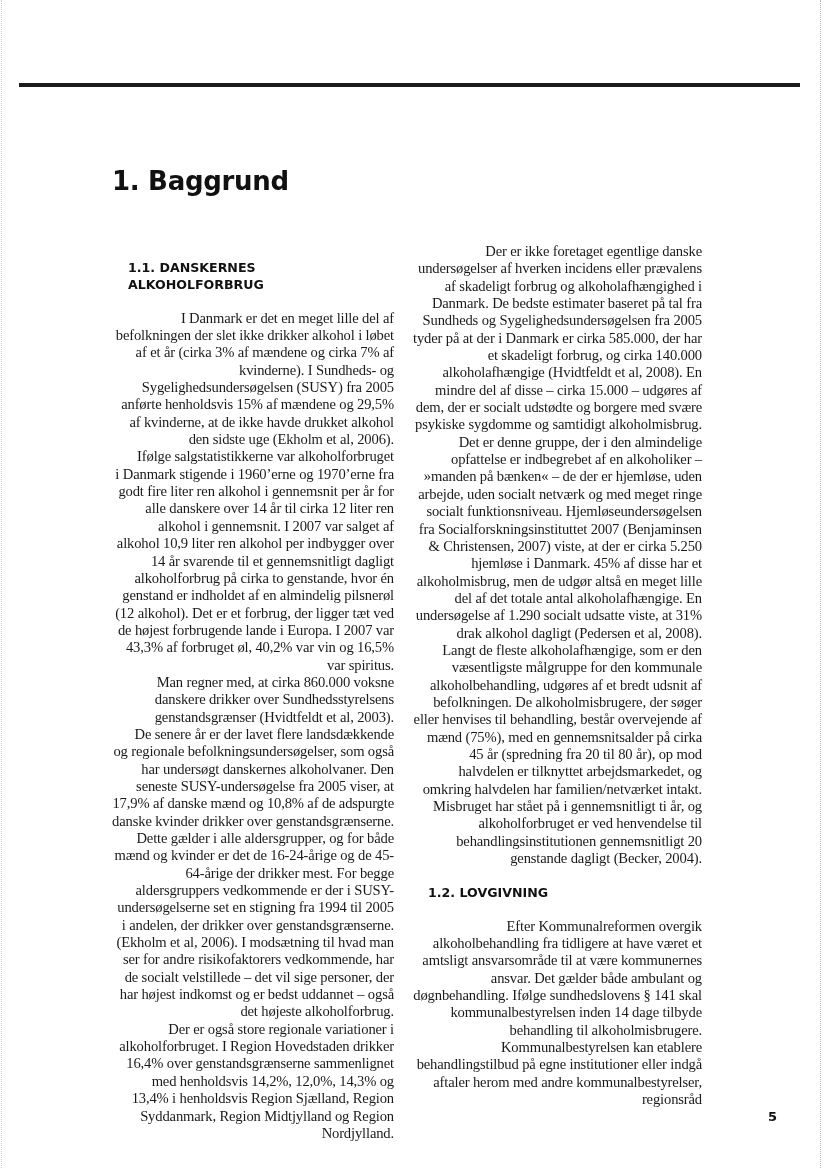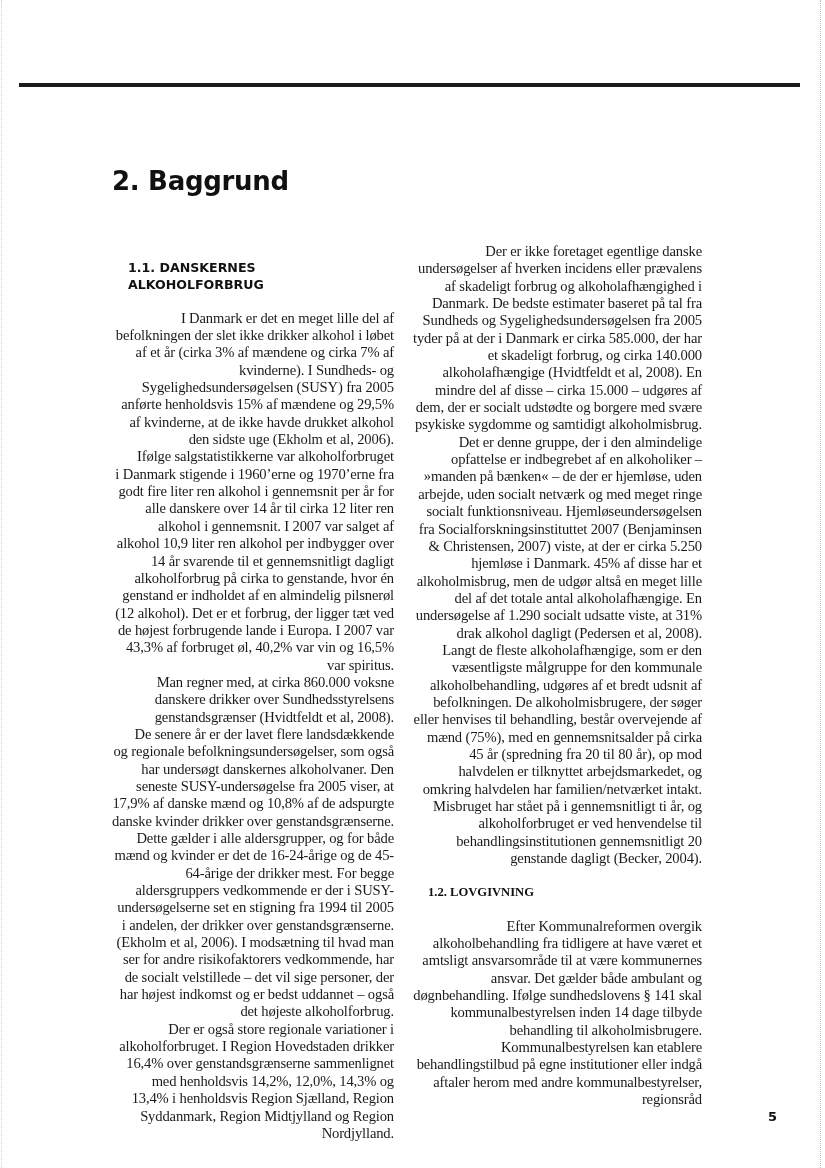--- a/index.html
+++ b/index.html
@@ -62,21 +62,21 @@
   .col-right { left: 412px; width: 290px; }
   .section-heading {
     margin: 16px;
     font-family: "DejaVu Sans", "Liberation Sans", sans-serif;
     font-weight: bold;
     font-size: 12.6px;
     line-height: 17.35px;
     letter-spacing: 0px;
     color: #111;
   }
-  .col-right .section-heading { margin-top: 17px; font-family: Liberation Serif, serif; }
+  .col-right .section-heading { margin-top: 17px; }
   p {
     margin: 0;
     text-align: right;
     hyphens: manual;
   }
   p.indent { text-indent: 20px; }
   .page-number {
     position: absolute;
     left: 768px;
     top: 1109px;
@@ -87,27 +87,27 @@
   }
 </style>
 </head>
 <body>
 
 <div class="edge-left"></div>
 <div class="edge-right"></div>
 
 <div class="top-rule"></div>
 
-<h1 class="chapter-title">2. Baggrund</h1>
+<h1 class="chapter-title">1. Baggrund</h1>
 
 <div class="column col-left">
   <h2 class="section-heading">1.1. DANSKERNES ALKOHOLFORBRUG</h2>
   <p>I Danmark er det en meget lille del af befolkningen der slet ikke drikker alkohol i løbet af et år (cirka 3% af mændene og cirka 7% af kvinderne). I Sundheds- og Sygelighedsundersøgelsen (SUSY) fra 2005 anførte henholdsvis 15% af mændene og 29,5% af kvinderne, at de ikke havde drukket alkohol den sidste uge (Ekholm et al, 2006).</p>
   <p class="indent">Ifølge salgstatistikkerne var alkoholforbruget i Danmark stigende i 1960’erne og 1970’erne fra godt fire liter ren alkohol i gennemsnit per år for alle danskere over 14 år til cirka 12 liter ren alkohol i gennemsnit. I 2007 var salget af alkohol 10,9 liter ren alkohol per indbygger over 14 år svarende til et gennemsnitligt dagligt alkoholforbrug på cirka to genstande, hvor én genstand er indholdet af en almindelig pilsnerøl (12 alkohol). Det er et forbrug, der ligger tæt ved de højest forbrugende lande i Europa. I 2007 var 43,3% af forbruget øl, 40,2% var vin og 16,5% var spiritus.</p>
-  <p class="indent">Man regner med, at cirka 860.000 voksne danskere drikker over Sundhedsstyrelsens genstandsgrænser (Hvidtfeldt et al, 2008).</p>
+  <p class="indent">Man regner med, at cirka 860.000 voksne danskere drikker over Sundhedsstyrelsens genstandsgrænser (Hvidtfeldt et al, 2003).</p>
   <p class="indent">De senere år er der lavet flere landsdækkende og regionale befolkningsundersøgelser, som også har undersøgt danskernes alkoholvaner. Den seneste SUSY-undersøgelse fra 2005 viser, at 17,9% af danske mænd og 10,8% af de adspurgte danske kvinder drikker over genstandsgrænserne. Dette gælder i alle aldersgrupper, og for både mænd og kvinder er det de 16-24-årige og de 45-64-årige der drikker mest. For begge aldersgruppers vedkommende er der i SUSY-undersøgelserne set en stigning fra 1994 til 2005 i andelen, der drikker over genstandsgrænserne. (Ekholm et al, 2006). I modsætning til hvad man ser for andre risikofaktorers vedkommende, har de socialt velstillede – det vil sige personer, der har højest indkomst og er bedst uddannet – også det højeste alkoholforbrug.</p>
   <p class="indent">Der er også store regionale variationer i alkoholforbruget. I Region Hovedstaden drikker 16,4% over genstandsgrænserne sammenlignet med henholdsvis 14,2%, 12,0%, 14,3% og 13,4% i henholdsvis Region Sjælland, Region Syddanmark, Region Midtjylland og Region Nordjylland.</p>
 </div>
 
 <div class="column col-right">
   <p class="indent">Der er ikke foretaget egentlige danske undersøgelser af hverken incidens eller prævalens af skadeligt forbrug og alkoholafhængighed i Danmark. De bedste estimater baseret på tal fra Sundheds og Sygelighedsundersøgelsen fra 2005 tyder på at der i Danmark er cirka 585.000, der har et skadeligt forbrug, og cirka 140.000 alkoholafhængige (Hvidtfeldt et al, 2008). En mindre del af disse – cirka 15.000 – udgøres af dem, der er socialt udstødte og borgere med svære psykiske sygdomme og samtidigt alkoholmisbrug. Det er denne gruppe, der i den almindelige opfattelse er indbegrebet af en alkoholiker – »manden på bænken« – de der er hjemløse, uden arbejde, uden socialt netværk og med meget ringe socialt funktionsniveau. Hjemløseundersøgelsen fra Socialforskningsinstituttet 2007 (Benjaminsen &amp; Christensen, 2007) viste, at der er cirka 5.250 hjemløse i Danmark. 45% af disse har et alkoholmisbrug, men de udgør altså en meget lille del af det totale antal alkoholafhængige. En undersøgelse af 1.290 socialt udsatte viste, at 31% drak alkohol dagligt (Pedersen et al, 2008).</p>
   <p class="indent">Langt de fleste alkoholafhængige, som er den væsentligste målgruppe for den kommunale alkoholbehandling, udgøres af et bredt udsnit af befolkningen. De alkoholmisbrugere, der søger eller henvises til behandling, består overvejende af mænd (75%), med en gennemsnitsalder på cirka 45 år (spredning fra 20 til 80 år), op mod halvdelen er tilknyttet arbejdsmarkedet, og omkring halvdelen har familien/netværket intakt. Misbruget har stået på i gennemsnitligt ti år, og alkoholforbruget er ved henvendelse til behandlingsinstitutionen gennemsnitligt 20 genstande dagligt (Becker, 2004).</p>
   <h2 class="section-heading">1.2. LOVGIVNING</h2>
   <p>Efter Kommunalreformen overgik alkoholbehandling fra tidligere at have været et amtsligt ansvarsområde til at være kommunernes ansvar. Det gælder både ambulant og døgnbehandling. Ifølge sundhedslovens § 141 skal kommunalbestyrelsen inden 14 dage tilbyde behandling til alkoholmisbrugere. Kommunalbestyrelsen kan etablere behandlingstilbud på egne institutioner eller indgå aftaler herom med andre kommunalbestyrelser, regionsråd</p>
 </div>

